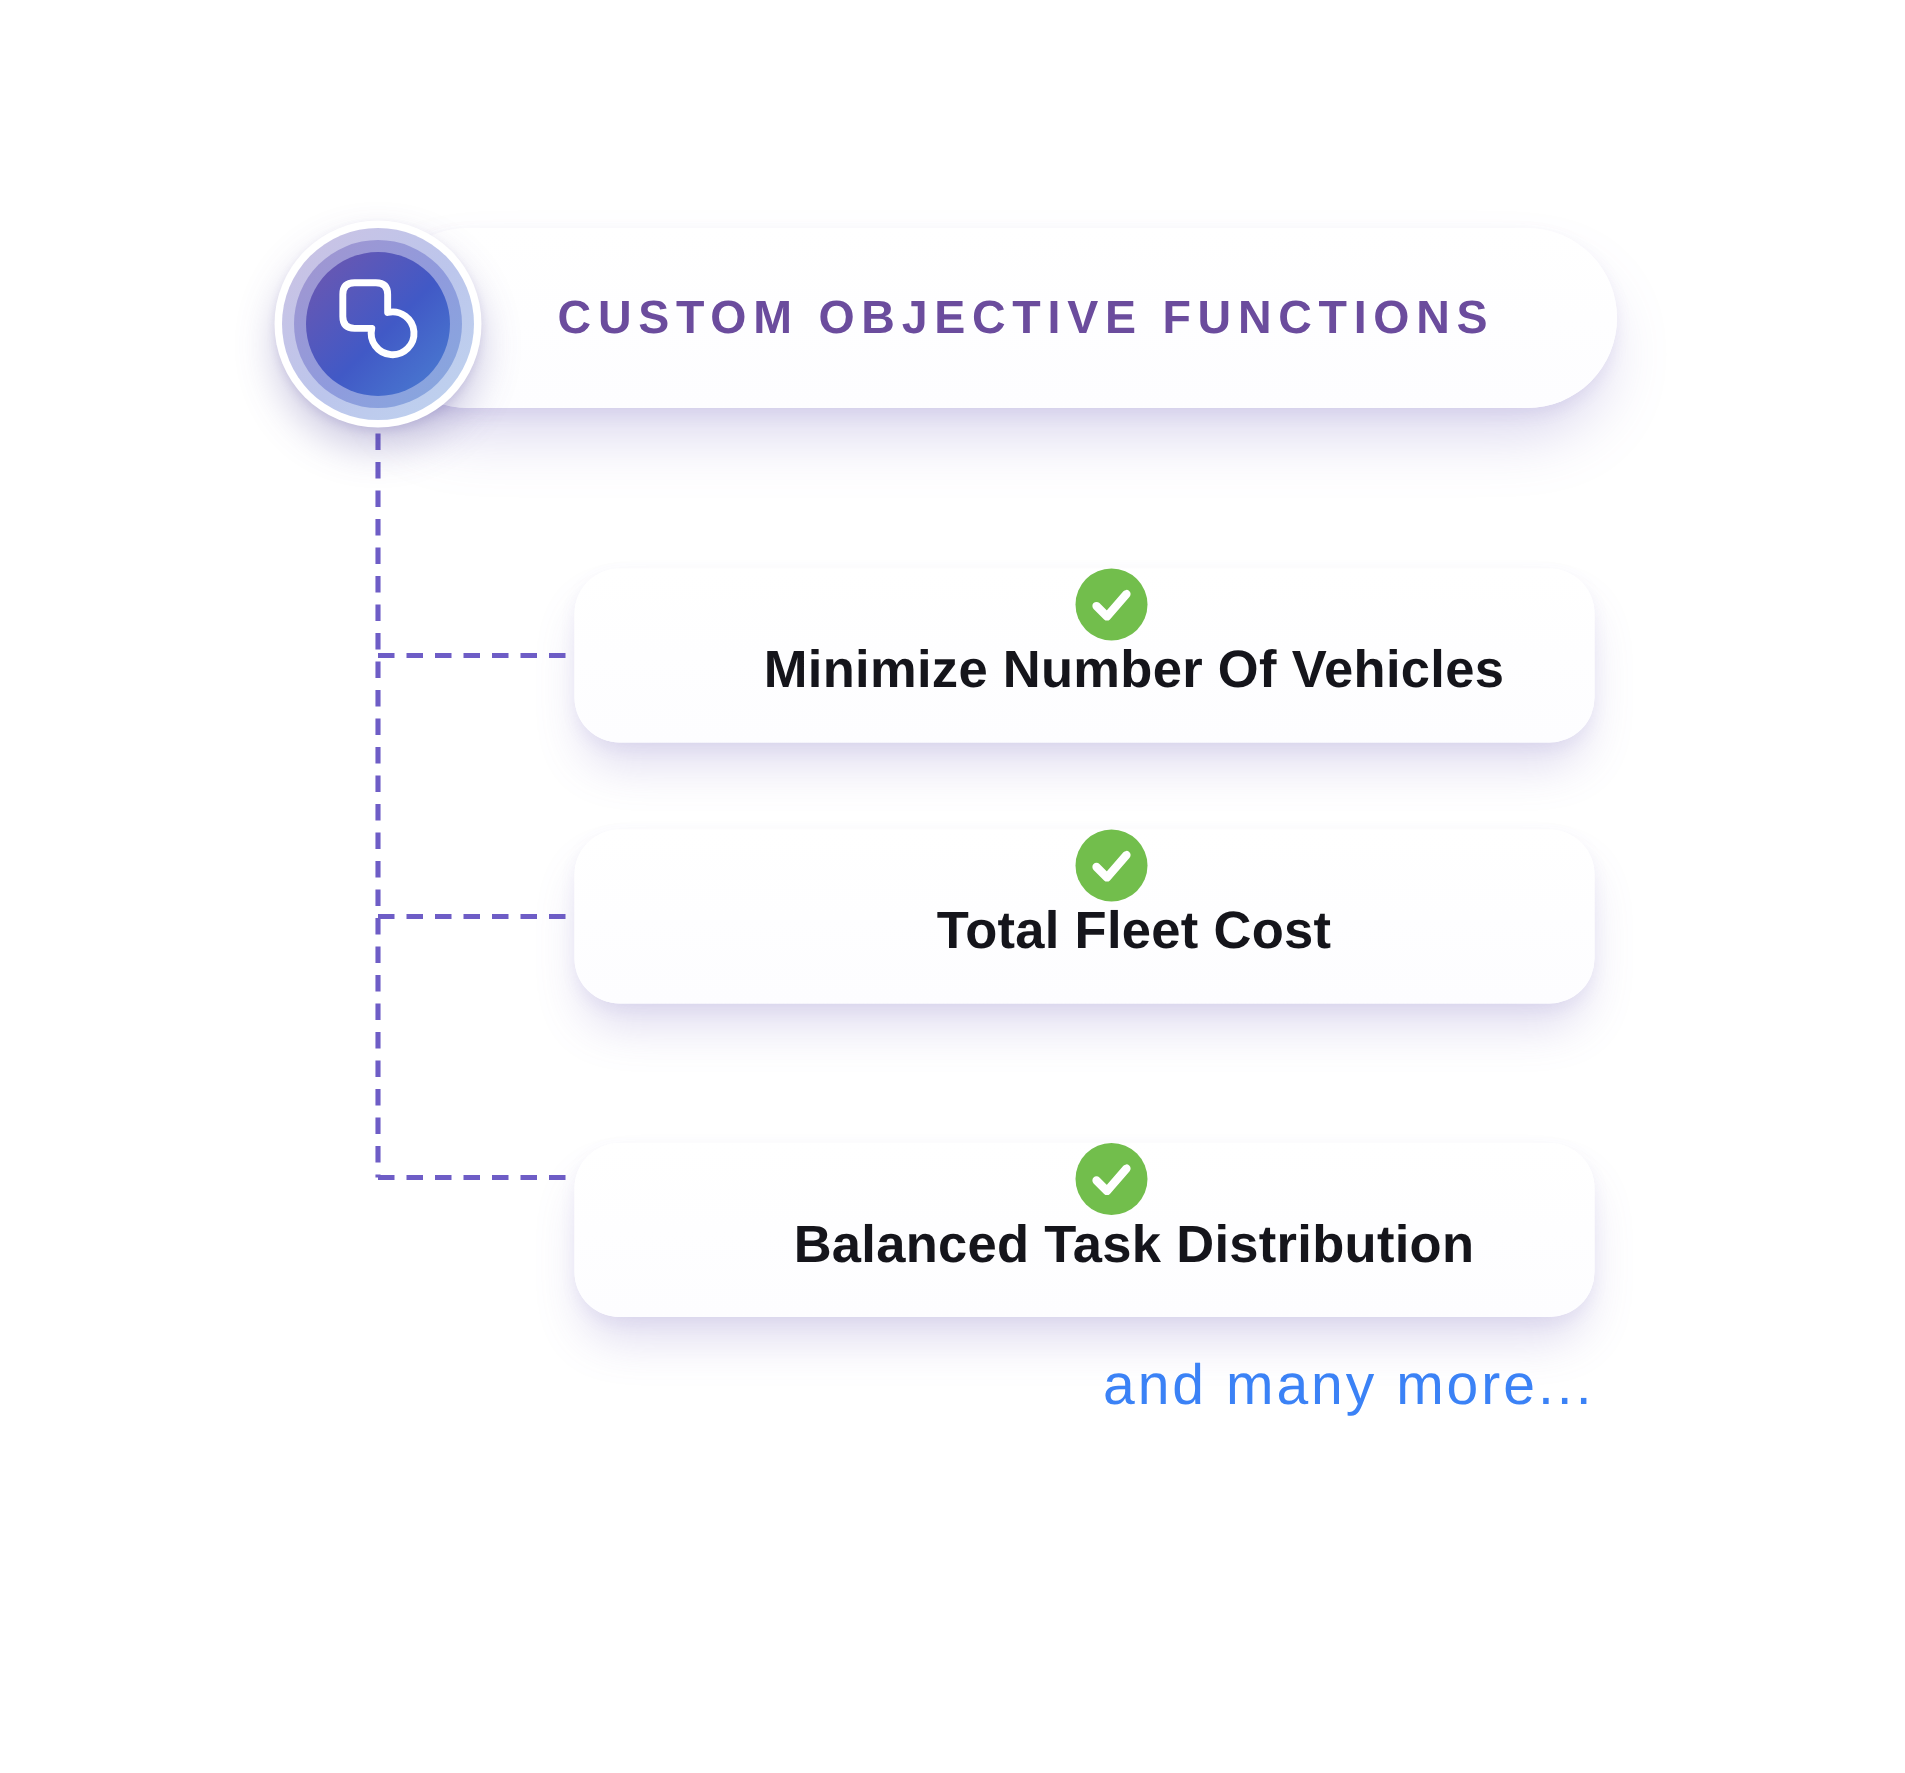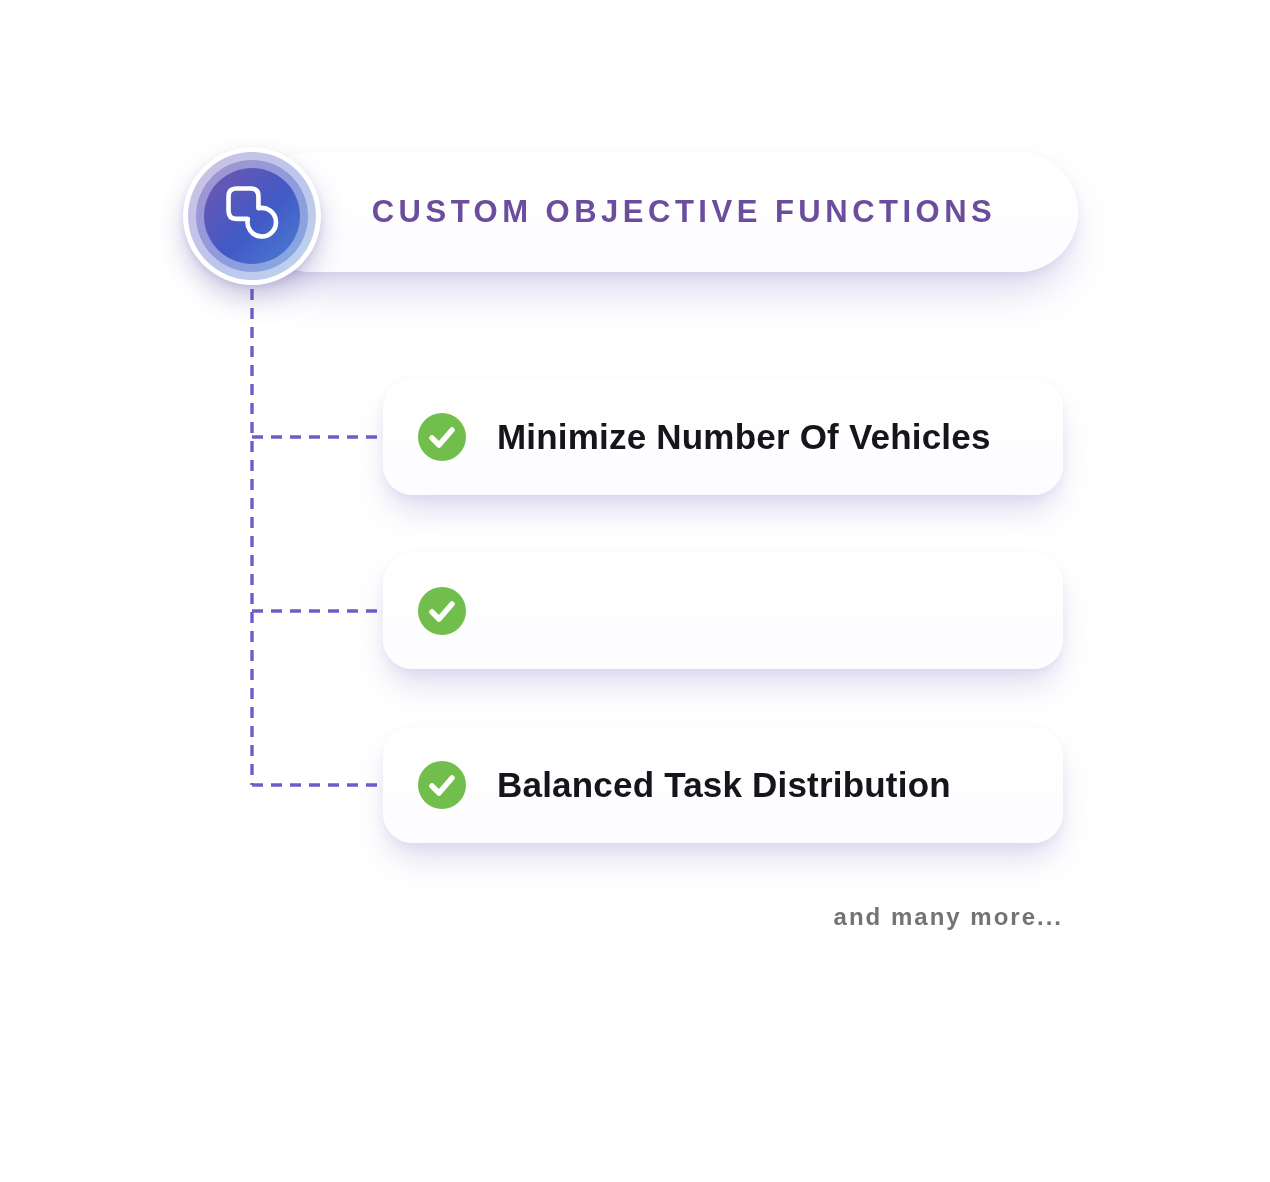--- a/index.html
+++ b/index.html
@@ -92,24 +92,25 @@
     height: 116px;
     border-radius: 30px;
     background: linear-gradient(180deg, #ffffff 0%, #fdfdff 100%);
     box-shadow: 0 20px 32px -6px rgba(116, 102, 190, 0.24),
                 0 4px 10px rgba(116, 102, 190, 0.08);
     display: flex;
     align-items: center;
     padding-left: 35px;
     box-sizing: border-box;
     z-index: 2;
+    flex-direction: column;
   }
   .card.c1 { top: 379px; }
   .card.c2 { top: 553px; }
-  .card.c3 { top: 727px; }
+  .card.c3 { top: 762px; }
   .check {
     width: 48px; height: 48px;
     border-radius: 50%;
     background: #72BE4C;
     display: flex;
     align-items: center;
     justify-content: center;
     flex: 0 0 auto;
   }
   .card-label {
@@ -118,23 +119,23 @@
     font-size: 35px;
     font-weight: 700;
     letter-spacing: 0.2px;
     white-space: nowrap;
   }
   
   .footer-note {
     position: absolute;
     top: 903px;
     right: 207px;   
-    color: #737373;
-    font-size: 24px;
-    font-weight: 700;
+    color: #3b82f6;
+    font-size: 38px;
+    font-weight: 400;
     letter-spacing: 2px;
     white-space: nowrap;
     z-index: 2;
   }
 </style>
 </head>
 <body>
 
 <div class="canvas">
 
@@ -171,20 +172,21 @@
     </span>
     <span class="card-label">Minimize Number Of Vehicles</span>
   </div>
 
   <div class="card c2">
     <span class="check">
       <svg viewBox="0 0 48 48" width="48" height="48" xmlns="http://www.w3.org/2000/svg">
         <path d="M14 25 L21 32 L34 17" fill="none" stroke="#ffffff" stroke-width="5.5" stroke-linecap="round" stroke-linejoin="round"></path>
       </svg>
     </span>
+    <span class="card-label">Total Fleet Cost</span>
   </div>
 
   <div class="card c3">
     <span class="check">
       <svg viewBox="0 0 48 48" width="48" height="48" xmlns="http://www.w3.org/2000/svg">
         <path d="M14 25 L21 32 L34 17" fill="none" stroke="#ffffff" stroke-width="5.5" stroke-linecap="round" stroke-linejoin="round"></path>
       </svg>
     </span>
     <span class="card-label">Balanced Task Distribution</span>
   </div>

